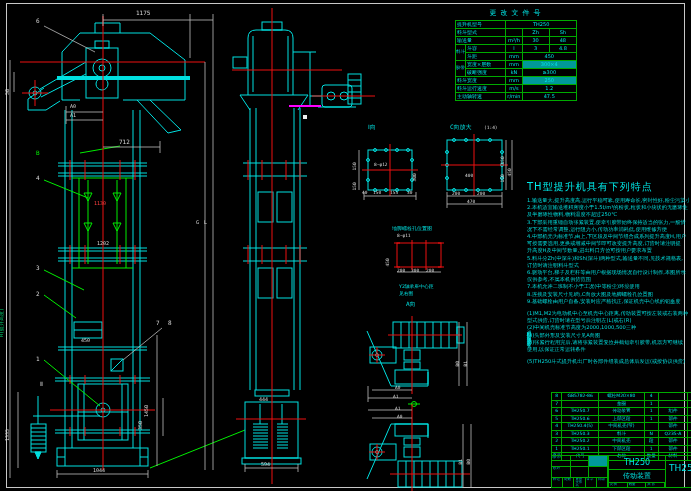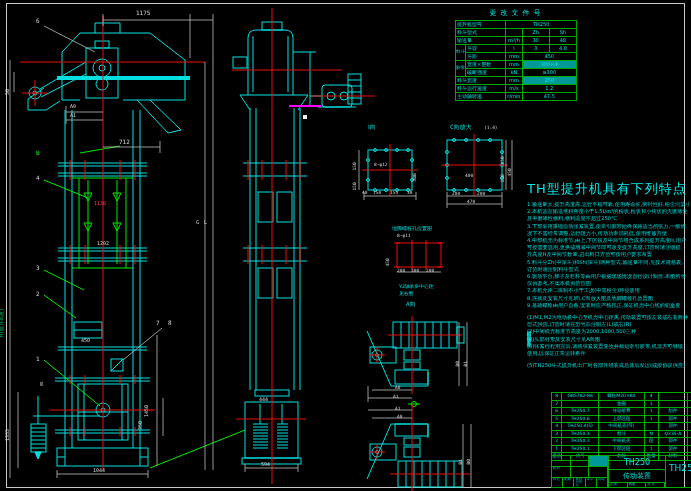--- a/index.html
+++ b/index.html
@@ -15,21 +15,21 @@
   .spec-wrap{position:absolute;left:455px;top:8px;width:124px;}
   .spec-title{color:#00e5e5;font-size:7px;letter-spacing:4px;text-align:center;margin-bottom:2px;}
   table.spec{border-collapse:collapse;table-layout:fixed;width:122px;}
   table.spec td{border:1px solid #00aa00;font-size:5px;line-height:6.5px;height:7px;color:#00e5e5;
        text-align:center;padding:0;overflow:hidden;white-space:nowrap;}
   table.spec td.lab{text-align:left;padding-left:1px;}
   table.spec td.grp{font-size:4.5px;}
   td.hl{background:#009999;color:#001a1a;}
   
   .notes{position:absolute;left:527px;top:180px;width:162px;color:#00dcdc;}
-  .notes-title{font-size:13px;color:#00eaea;letter-spacing:1px;margin-bottom:3px;white-space:nowrap;}
+  .notes-title{font-size:10px;color:#00eaea;letter-spacing:1px;margin-bottom:3px;white-space:nowrap;}
   .note-line{font-size:5.2px;line-height:7.2px;white-space:nowrap;overflow:hidden;}
   .note-line.gap{height:5px;}
   
   .bom-wrap{position:absolute;left:551px;top:392px;width:140px;overflow:hidden;}
   table.bom{border-collapse:collapse;table-layout:fixed;width:158px;}
   table.bom td{border:1px solid #00aa00;font-size:4.5px;line-height:6px;height:6.5px;color:#00e5e5;
        text-align:center;padding:0;overflow:hidden;white-space:nowrap;}
   
   .tb{position:absolute;left:551px;top:450px;width:140px;height:38px;overflow:hidden;}
   .tb .box{position:absolute;border:1px solid #00aa00;color:#00e5e5;box-sizing:border-box;}

